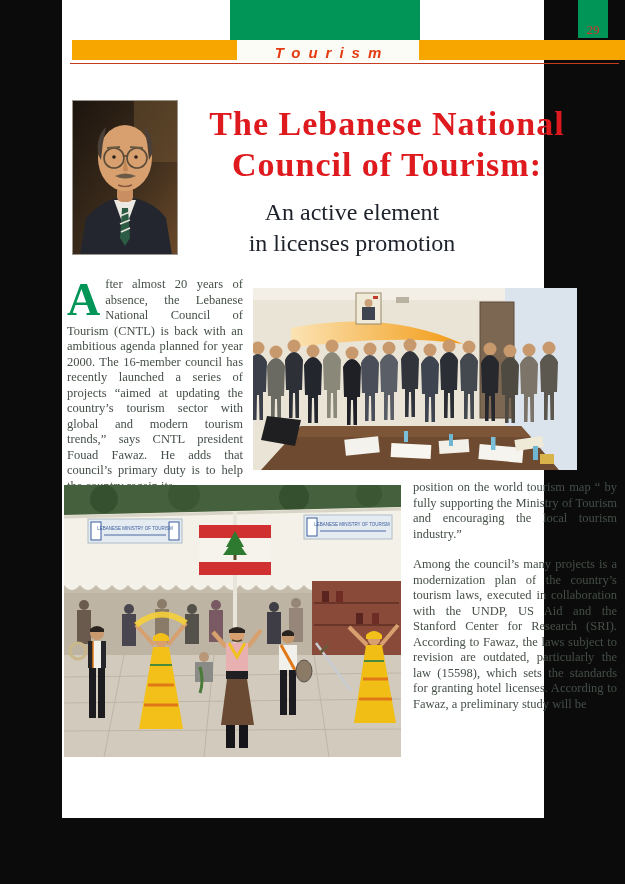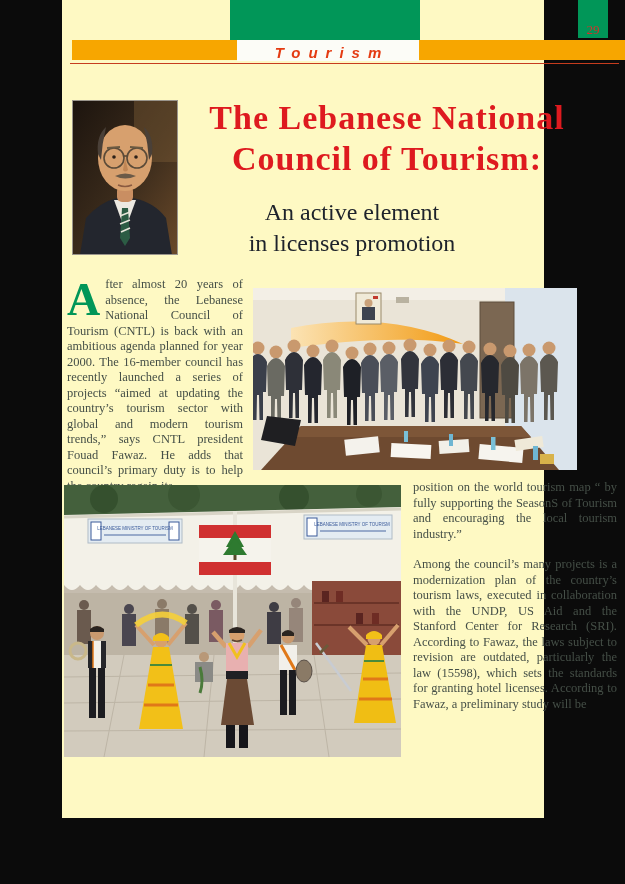--- a/index.html
+++ b/index.html
@@ -1,34 +1,34 @@
 <!DOCTYPE html>
 <html><head>
 <meta charset="utf-8">
 <style>
   html,body{margin:0;padding:0;background:#111;}
   .canvas{position:relative;width:625px;height:884px;background:#0b0b0b;overflow:hidden;
           font-family:"Liberation Serif",serif;}
-  .page{position:absolute;left:62px;top:0;width:482px;height:818px;background:#fef9c3;}
+  .page{position:absolute;left:62px;top:0;width:482px;height:818px;background:#ffffff;}
 
   
   .orange-band{position:absolute;left:10px;top:40px;width:553px;height:20px;background:#f7a600;}
   .green-main{position:absolute;left:168px;top:0;width:190px;height:40px;background:#019658;}
   .green-pageno{position:absolute;left:516px;top:0;width:30px;height:38px;background:#019658;
                 display:flex;align-items:flex-end;justify-content:center;}
   .green-pageno span{color:#cf352b;font-size:13px;line-height:16px;font-family:"Liberation Serif",serif;}
   .section-box{position:absolute;left:175px;top:40px;width:182px;height:21px;background:#fcfcf7;
                display:flex;align-items:flex-end;justify-content:center;}
   .section-box span{color:#e43b12;font-family:"Liberation Sans",sans-serif;font-weight:bold;
                     font-style:italic;font-size:15px;letter-spacing:8px;padding-left:8px;}
   .red-rule{position:absolute;left:8px;top:63px;width:549px;height:1px;background:#c63c1e;}
 
   
   .portrait{position:absolute;left:10px;top:100px;width:106px;height:155px;}
-  .title{position:absolute;left:110px;top:97px;width:430px;margin:0;text-align:center;
+  .title{position:absolute;left:110px;top:103px;width:430px;margin:0;text-align:center;
          color:#de1a1f;font-size:34px;line-height:41px;font-weight:bold;letter-spacing:1px;
          font-family:"Liberation Serif",serif;}
   .subtitle{position:absolute;left:90px;top:197px;width:400px;margin:0;text-align:center;
             color:#1e232b;font-size:24px;line-height:31px;font-weight:normal;
             font-family:"Liberation Serif",serif;}
 
   
   .bodytext{position:absolute;margin:0;font-size:12.5px;line-height:15.5px;color:#454f47;
             text-align:justify;font-family:"Liberation Serif",serif;}
   .col1{left:5px;top:277px;width:176px;}
@@ -164,21 +164,21 @@
           <rect x="151" y="143" width="4" height="11" fill="#79c0d8"></rect>
           <rect x="196" y="146" width="4" height="12" fill="#6fb6d2"></rect>
           <rect x="238" y="149" width="4.5" height="13" fill="#79c0d8"></rect>
           <rect x="280" y="158" width="5" height="14" fill="#6fb6d2"></rect>
           <rect x="287" y="166" width="14" height="10" fill="#d8b24a"></rect>
         </g>
       </svg>
     </div>
 
     <div class="bodytext col2">
-      <p class="para">position on the world tourism map “ by fully supporting the SeasonS of Tourism and encouraging the local tourism industry.”</p>
+      <p class="para">position on the world tourism map “ by fully supporting the Ministry of Tourism and encouraging the local tourism industry.”</p>
       <p class="para">Among the council’s many projects is a modernization plan of the country’s tourism laws, executed in collaboration with the UNDP, US Aid and the Stanford Center for Research (SRI). According to Fawaz, the laws subject to revision are outdated, particularly the law (15598), which sets the standards for granting hotel licenses. According to Fawaz, a preliminary study will be</p>
     </div>
 
     <div class="festival-photo">
       <svg viewBox="0 0 337 272" width="337" height="272">
         <rect width="337" height="272" fill="#c5bcae"></rect>
         <rect width="337" height="34" fill="#44603c"></rect>
         <circle cx="40" cy="14" r="14" fill="#35502e"></circle>
         <circle cx="120" cy="10" r="16" fill="#3b5633"></circle>
         <circle cx="230" cy="12" r="15" fill="#35502e"></circle>

